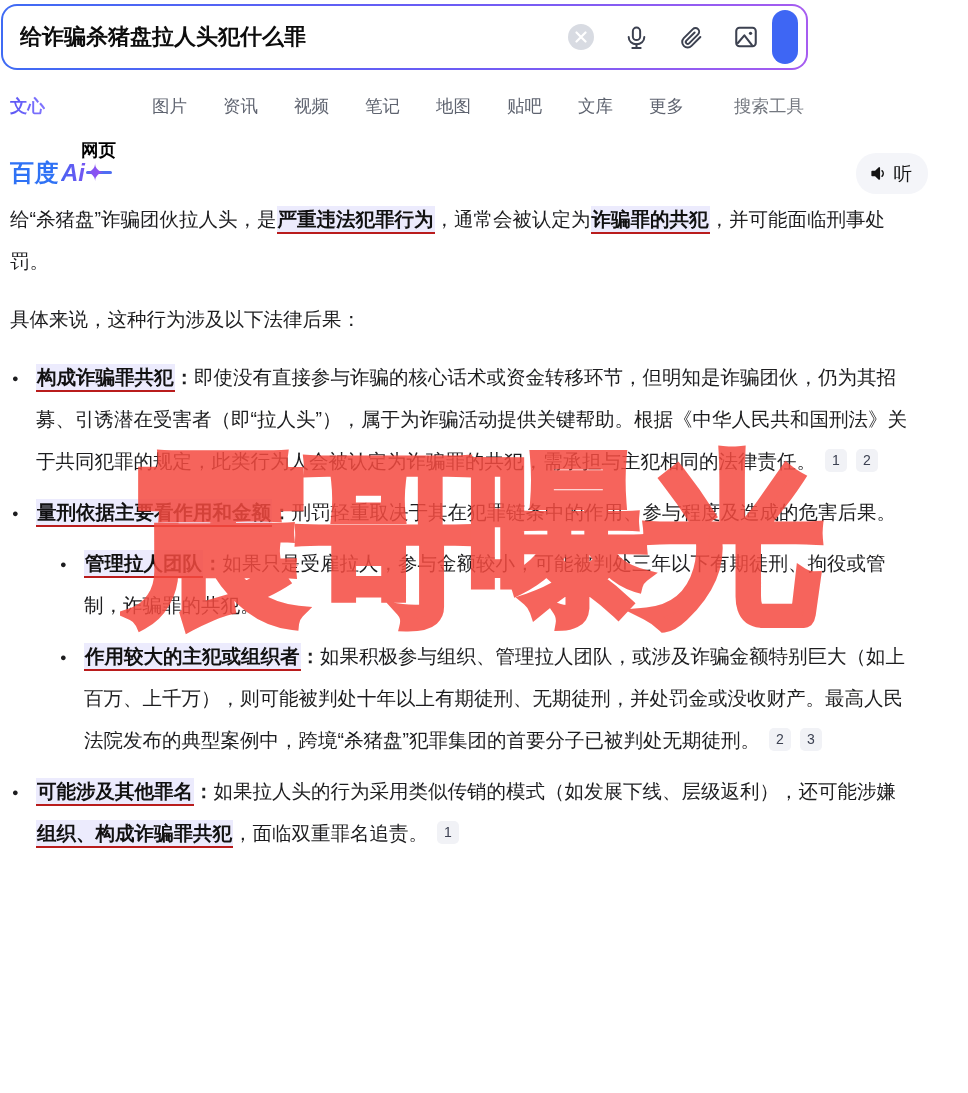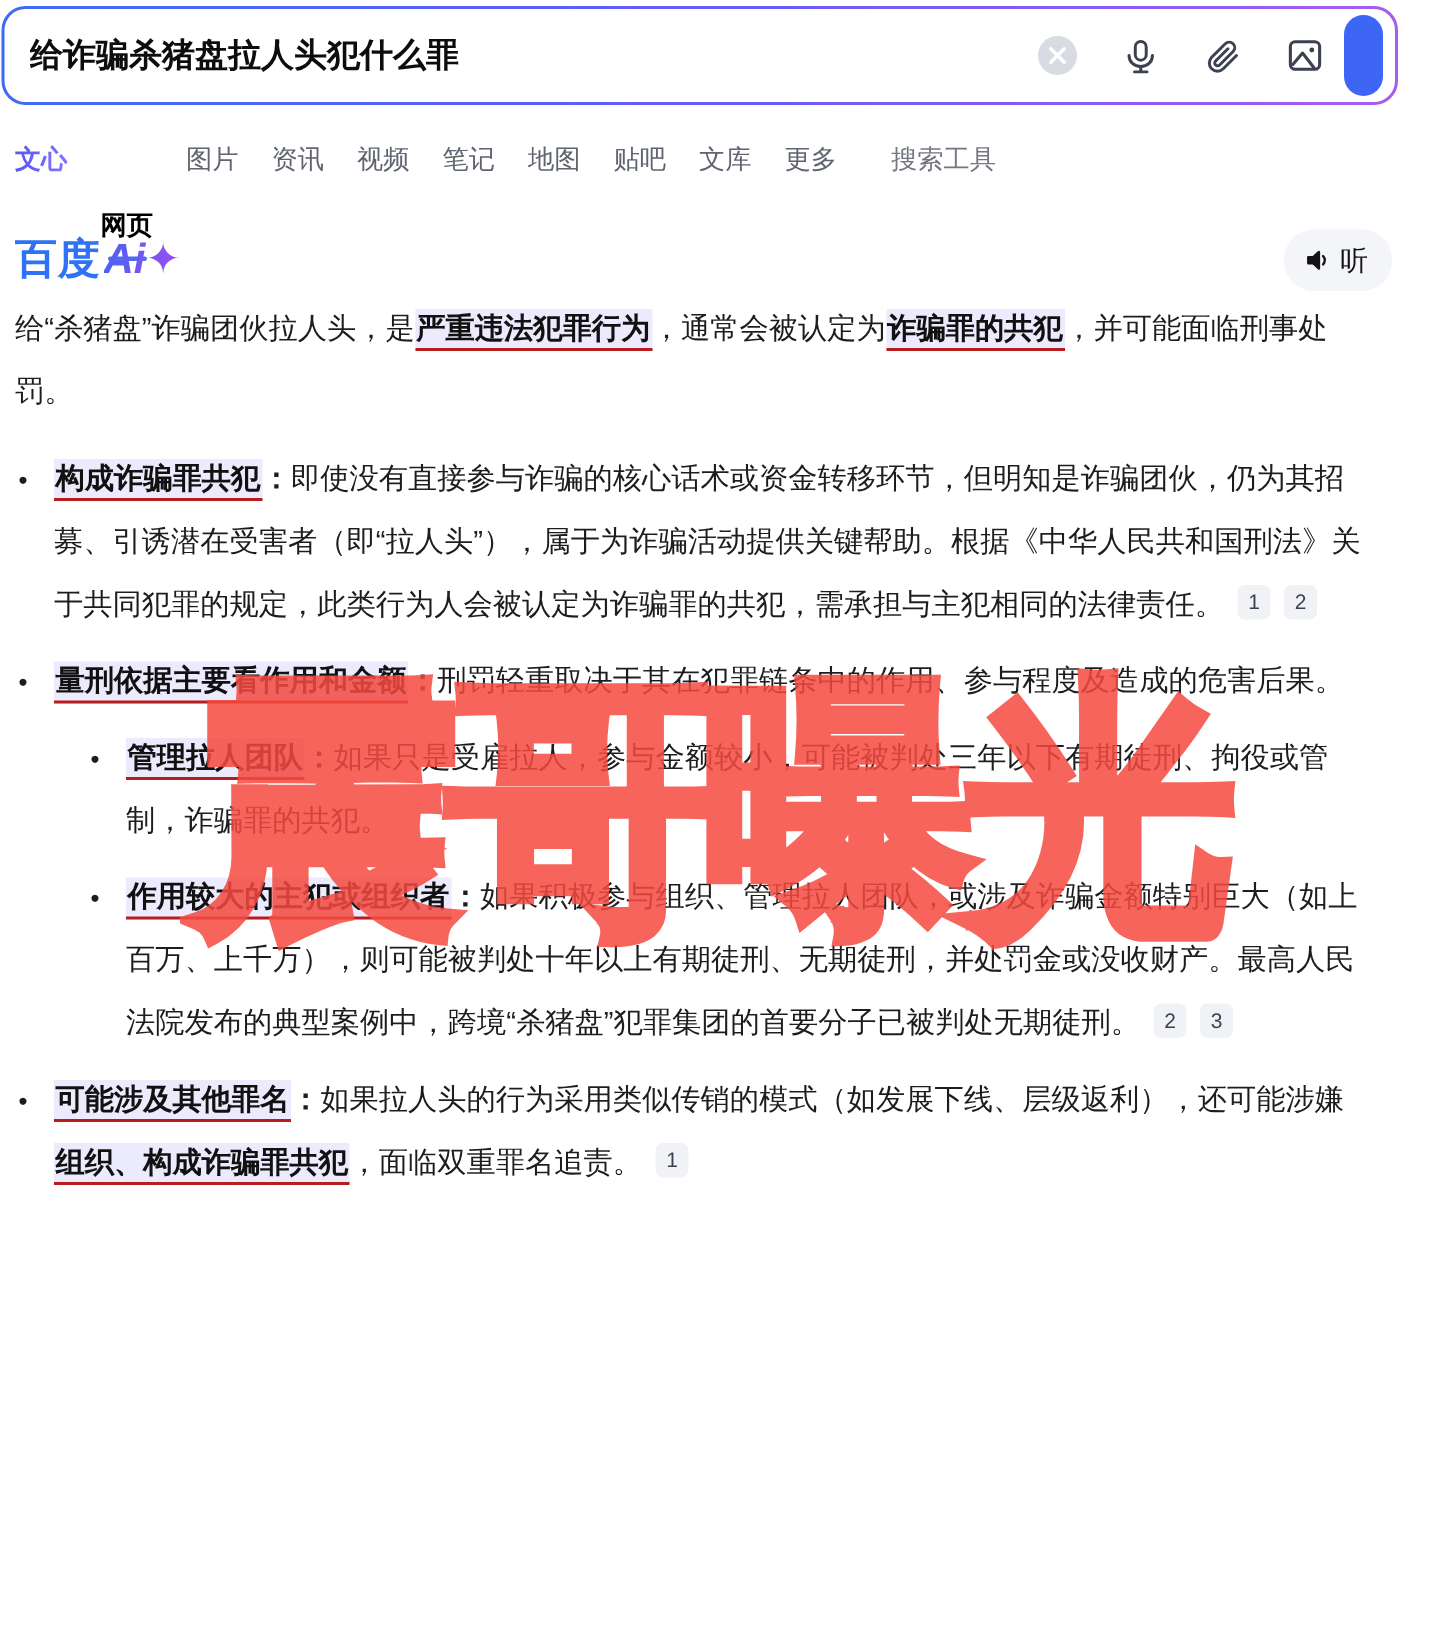--- a/index.html
+++ b/index.html
@@ -1,60 +1,60 @@
 <!DOCTYPE html>
 <html><head>
 <meta charset="utf-8">
 <style>
   * { margin: 0; padding: 0; box-sizing: border-box; }
   html, body { width: 968px; height: 1093px; overflow: hidden; background: #fff;
     font-family: "Liberation Sans", "DejaVu Sans", sans-serif; }
 
   
   .searchbar {
-    position: absolute; left: 1px; top: 4px; width: 931px; height: 66px;
+    position: absolute; left: 1px; top: 4px; width: 807px; height: 66px;
     border-radius: 16px; padding: 2px;
     background: linear-gradient(90deg, #3f6bf4 0%, #6a5cf5 55%, #a65cf0 100%);
   }
   .searchbar-inner {
     width: 100%; height: 100%; background: #fff; border-radius: 14px;
     display: flex; align-items: center; padding: 0 8px 0 17px; position: relative;
   }
   .search-query {
     flex: 1; border: 0; outline: none; font-size: 22px; font-weight: 600; color: #0d0d0d;
     font-family: inherit; background: transparent; min-width: 0;
   }
   .search-icons { display: flex; align-items: center; gap: 27px; margin-right: 12px; }
   .icon-btn { width: 28px; height: 28px; display: flex; align-items: center; justify-content: center; cursor: pointer; }
   .clear-circle { width: 26px; height: 26px; border-radius: 50%; background: #d8dbe2;
     display: flex; align-items: center; justify-content: center; }
   .submit-btn {
     width: 26px; height: 54px; border-radius: 15px; background: #3e66f4; border: 0; cursor: pointer;
   }
 
   
-  .nav { position: absolute; left: 10px; top: 94px; display: flex; align-items: flex-start; gap: 22px; }
+  .nav { position: absolute; left: 10px; top: 94px; display: flex; align-items: flex-start; gap: 36px; }
   .nav-tab { font-size: 17.5px; color: #5f6470; cursor: pointer; position: relative;
     padding-bottom: 14px; white-space: nowrap; }
   .nav-tab.brand {
     font-weight: 700;
     background: linear-gradient(90deg, #5a55f4, #8276ff);
     -webkit-background-clip: text; background-clip: text; color: transparent;
   }
   .nav-tab.active { color: #000; font-weight: 700; margin-top: 44px; }
   .nav-tab.active::after {
     content: ""; position: absolute; left: 50%; transform: translateX(-50%);
     bottom: 2px; width: 26px; height: 3px; border-radius: 2px; background: #4e6ef2;
   }
   .nav-tab.tools { margin-left: 14px; color: #73777f; text-align: center; }
 
   
   .ai-header { position: absolute; left: 10px; top: 152px; right: 40px; height: 42px;
     display: flex; align-items: center; justify-content: space-between; }
-  .ai-logo { display: flex; align-items: baseline; font-weight: 800; font-size: 28px; cursor: pointer; }
+  .ai-logo { display: flex; align-items: baseline; font-weight: 800; font-size: 24px; cursor: pointer; }
   .ai-logo .bd { color: #2f72f5; letter-spacing: 0.5px; }
   .ai-logo .ai {
     font-style: italic; margin-left: 2px;
     background: linear-gradient(90deg, #4a63f3, #9a4df1);
     -webkit-background-clip: text; background-clip: text; color: transparent;
   }
   .listen-btn { display: flex; align-items: center; gap: 6px; background: #f4f5f9;
     border: 0; border-radius: 20px; padding: 8px 16px 8px 13px; font-size: 18.5px; color: #141414;
     cursor: pointer; font-family: inherit; }
 
@@ -145,20 +145,21 @@
         <path d="M4 9.5 h4 l5-4.5 v14 l-5-4.5 h-4 z" fill="#141414"></path>
         <path d="M16.5 8.5 a5 5 0 0 1 0 7"></path>
       </svg>
     </span>
     <span>听</span>
   </button>
 </div>
 
 <div class="content" id="content">
     <div class="blk para"><span>给“杀猪盘”诈骗团伙拉人头，是</span><span class="hl">严重违法犯罪行为</span><span>，通常会被认定为</span><span class="hl">诈骗罪的共犯</span><span>，并可能面临刑事处罚。</span></div>
+    <div class="blk para"><span>具体来说，这种行为涉及以下法律后果：</span></div>
     <div class="blk li"><span class="marker" style="font-size: 11px; top: 1px;">●</span><span class="hl">构成诈骗罪共犯</span><span class="b">：</span><span>即使没有直接参与诈骗的核心话术或资金转移环节，但明知是诈骗团伙，仍为其招募、引诱潜在受害者（即“拉人头”），属于为诈骗活动提供关键帮助。根据《中华人民共和国刑法》关于共同犯罪的规定，此类行为人会被认定为诈骗罪的共犯，需承担与主犯相同的法律责任。</span><span class="cite">1</span><span class="cite">2</span></div>
     <div class="blk li"><span class="marker" style="font-size: 11px; top: 1px;">●</span><span class="hl">量刑依据主要看作用和金额</span><span class="b">：</span><span>刑罚轻重取决于其在犯罪链条中的作用、参与程度及造成的危害后果。</span></div>
     <div class="blk li2"><span class="marker" style="font-size: 11px; top: 1px;">●</span><span class="hl">管理拉人团队</span><span class="b">：</span><span>如果只是受雇拉人，参与金额较小，可能被判处三年以下有期徒刑、拘役或管制，诈骗罪的共犯。</span></div>
     <div class="blk li2"><span class="marker" style="font-size: 11px; top: 1px;">●</span><span class="hl">作用较大的主犯或组织者</span><span class="b">：</span><span>如果积极参与组织、管理拉人团队，或涉及诈骗金额特别巨大（如上百万、上千万），则可能被判处十年以上有期徒刑、无期徒刑，并处罚金或没收财产。最高人民法院发布的典型案例中，跨境“杀猪盘”犯罪集团的首要分子已被判处无期徒刑。</span><span class="cite">2</span><span class="cite">3</span></div>
     <div class="blk li"><span class="marker" style="font-size: 11px; top: 1px;">●</span><span class="hl">可能涉及其他罪名</span><span class="b">：</span><span>如果拉人头的行为采用类似传销的模式（如发展下线、层级返利），还可能涉嫌</span><span class="hl">组织、构成诈骗罪共犯</span><span>，面临双重罪名追责。</span><span class="cite">1</span></div>
   </div>
 
 <div class="watermark" id="watermark" style="color: rgb(245, 74, 64);">震哥曝光</div>
 
 </body></html>

